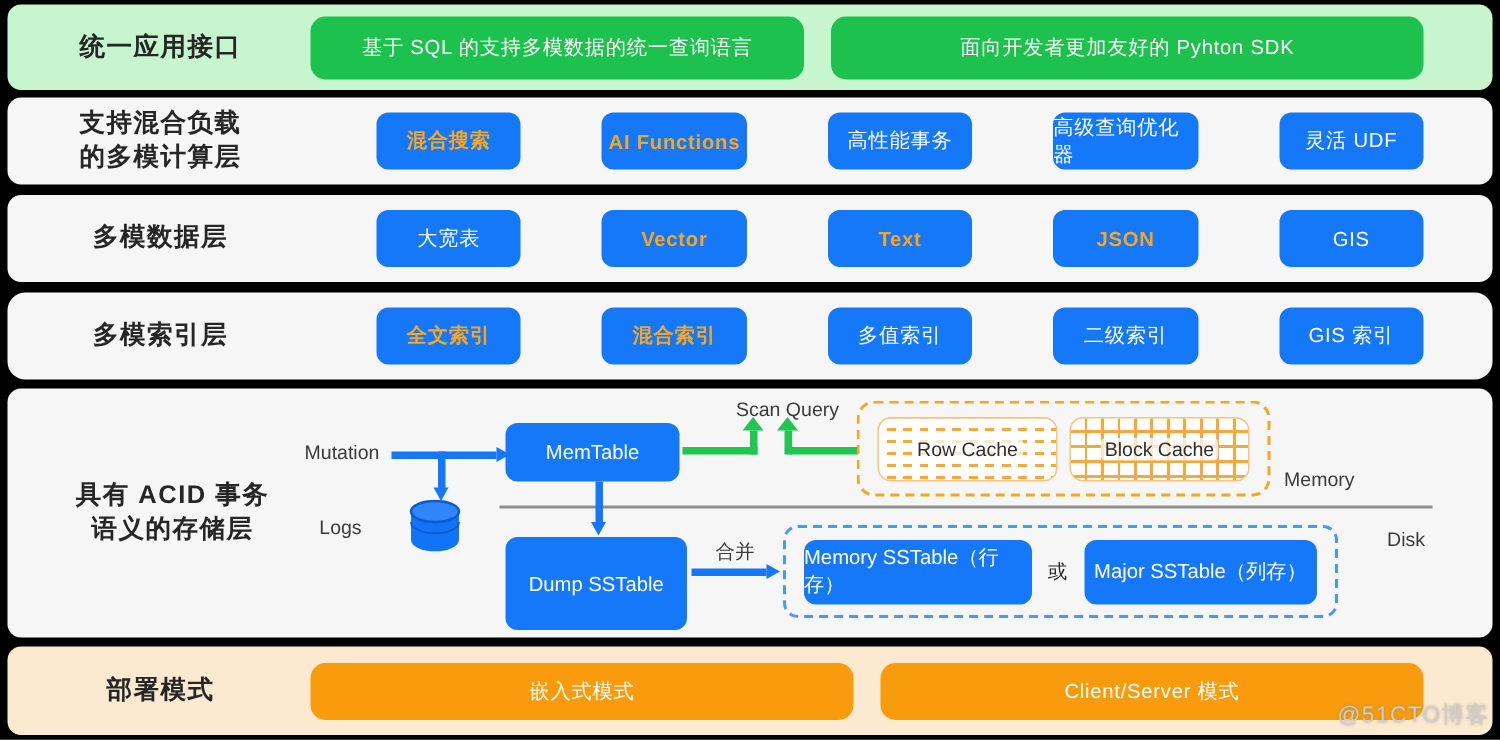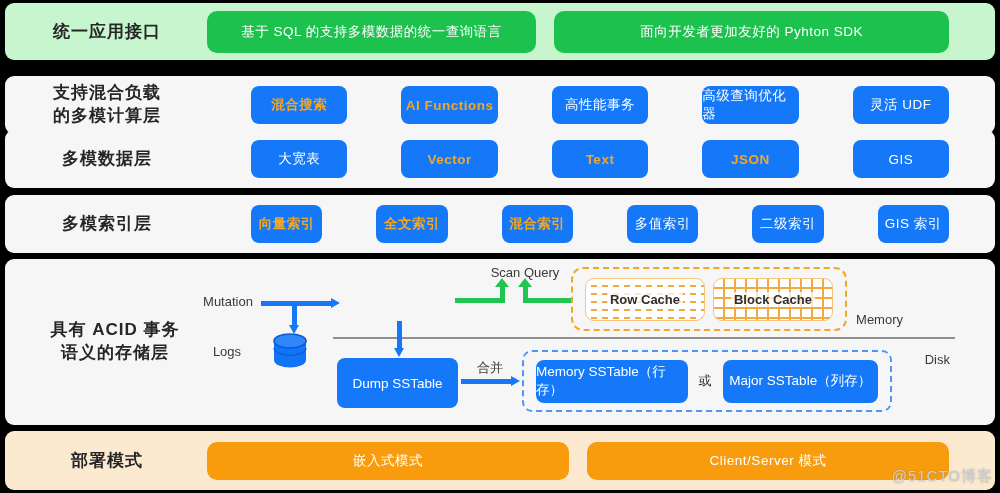--- a/index.html
+++ b/index.html
@@ -29,21 +29,21 @@
   .dtext{position:absolute;font-size:13px;color:#3a3a3a;}
   .node{position:absolute;background:var(--blue-button,#1478f8);color:#fff;border-radius:8px;
     display:flex;align-items:center;justify-content:center;font-size:13.5px;}
   .seg{position:absolute;background:var(--blue-arrow,#1677f7);}
   .seg.g{background:var(--green-arrow,#21c551);}
   .ah{position:absolute;width:0;height:0;border-style:solid;}
   .ah.right{border-width:5.5px 0 5.5px 9px;border-color:transparent transparent transparent var(--blue-arrow,#1677f7);}
   .ah.down{border-width:9px 5.5px 0 5.5px;border-color:var(--blue-arrow,#1677f7) transparent transparent transparent;}
   .ah.up{border-width:0 7px 9px 7px;border-color:transparent transparent var(--green-arrow,#21c551) transparent;}
   .dash-orange{position:absolute;border:2px dashed var(--orange-dash,#f5a623);border-radius:12px;
-    display:flex;align-items:center;justify-content:center;gap:8px;padding:0 12px;box-sizing:border-box;font-weight:bold;}
+    display:flex;align-items:center;justify-content:center;gap:8px;padding:0 12px;box-sizing:border-box;}
   .cache{height:41px;flex:1;border:1.5px solid #f6c47a;border-radius:9px;background:#fff;
     display:flex;align-items:center;justify-content:center;}
   .cache.rows-pattern{background-image:
     repeating-linear-gradient(90deg,#fff 0 5px,rgba(255,255,255,0) 5px 11px),
     repeating-linear-gradient(180deg,rgba(255,255,255,0) 0 6px,#f3a940 6px 8px);}
   .cache.grid-pattern{background-image:
     repeating-linear-gradient(90deg,rgba(255,255,255,0) 0 9px,#f3a940 9px 11px),
     repeating-linear-gradient(180deg,rgba(255,255,255,0) 0 8px,#f3a940 8px 10px);}
   .cache span{font-size:13px;color:#2e2e2e;background:rgba(255,255,255,0.72);padding:0 3px;border-radius:3px;}
   .dash-blue{position:absolute;border:2px dashed var(--blue-dash,#4d96f7);border-radius:10px;
@@ -58,21 +58,21 @@
 <div id="page">
 
   <div class="card green" style="top:3px;height:57px;">
     <div class="row-label">统一应用接口</div>
     <div class="btns wide-gap row-api">
       <div class="btn green h42">基于 SQL 的支持多模数据的统一查询语言</div>
       <div class="btn green h42">面向开发者更加友好的 Pyhton SDK</div>
     </div>
   </div>
 
-  <div class="card" style="top:76px;height:58px;text-decoration:underline;">
+  <div class="card" style="top:65px;height:58px;text-decoration:underline;">
     <div class="row-label">支持混合负载
 的多模计算层</div>
     <div class="btns">
       <div class="btn blue h38 accent">混合搜索</div>
       <div class="btn blue h38 accent">AI Functions</div>
       <div class="btn blue h38">高性能事务</div>
       <div class="btn blue h38">高级查询优化器</div>
       <div class="btn blue h38">灵活 UDF</div>
     </div>
   </div>
@@ -81,24 +81,23 @@
     <div class="row-label">多模数据层</div>
     <div class="btns row-data">
       <div class="btn blue h38">大宽表</div>
       <div class="btn blue h38 accent">Vector</div>
       <div class="btn blue h38 accent">Text</div>
       <div class="btn blue h38 accent">JSON</div>
       <div class="btn blue h38">GIS</div>
     </div>
   </div>
 
-  <div class="card" style="top:195px;height:58px;">
+  <div class="card" style="top:195px;height:58px;border-radius:12px;">
     <div class="row-label">多模索引层</div>
     <div class="btns">
-      <div class="btn blue h38 accent">向量索引</div>
       <div class="btn blue h38 accent">全文索引</div>
       <div class="btn blue h38 accent">混合索引</div>
       <div class="btn blue h38">多值索引</div>
       <div class="btn blue h38">二级索引</div>
       <div class="btn blue h38">GIS 索引</div>
     </div>
   </div>
 
   <div id="storage">
     <div class="row-label" style="left:20px;width:180px;">具有 ACID 事务
@@ -110,20 +109,21 @@
 
     <div class="seg" style="left:287px;top:42px;width:4.5px;height:26px;"></div>
     <div class="ah down" style="left:284px;top:66px;"></div>
     <div class="dtext" style="left:192px;top:85px;width:60px;text-align:center;">Logs</div>
     <svg style="position:absolute;left:266px;top:74px;" width="38" height="36" viewBox="0 0 38 36">
       <path d="M3 8 v19 a16 7.5 0 0 0 32 0 v-19 z" fill="#1174f6"></path>
       <ellipse cx="19" cy="8" rx="16" ry="7" fill="#2e86f8" stroke="#0b5bd0" stroke-width="1.6"></ellipse>
       <path d="M3 15 a16 7.5 0 0 0 32 0" fill="none" stroke="#0b5bd0" stroke-width="1.2"></path>
     </svg>
 
+    <div class="node" style="left:332px;top:23px;width:116px;height:39px;">MemTable</div>
 
     <div class="seg g" style="left:450px;top:39px;width:50px;height:5px;"></div>
     <div class="seg g" style="left:495px;top:28px;width:5px;height:16px;"></div>
     <div class="ah up" style="left:490px;top:19px;"></div>
     <div class="seg g" style="left:521px;top:39px;width:46px;height:5px;"></div>
     <div class="seg g" style="left:518px;top:28px;width:5px;height:16px;"></div>
     <div class="ah up" style="left:513px;top:19px;"></div>
     <div class="dtext" style="left:455px;top:6px;width:130px;text-align:center;">Scan Query</div>
 
     <div class="dash-orange" style="left:566px;top:8px;width:276px;height:64px;">
@@ -134,21 +134,21 @@
         <span>Block Cache</span>
       </div>
     </div>
 
     <div class="dtext" style="left:808px;top:53px;width:90px;text-align:right;">Memory</div>
     <div class="divider" style="left:328px;top:78px;width:622px;"></div>
     <div class="dtext" style="left:875px;top:93px;width:70px;text-align:right;">Disk</div>
 
     <div class="seg" style="left:392px;top:62px;width:4.5px;height:28px;"></div>
     <div class="ah down" style="left:389px;top:89px;"></div>
-    <div class="node" style="left:332px;top:99px;width:121px;height:50px;">Dump SSTable</div>
+    <div class="node" style="left:332px;top:99px;width:121px;height:62px;">Dump SSTable</div>
 
     <div class="dtext" style="left:455px;top:100px;width:60px;text-align:center;">合并</div>
     <div class="seg" style="left:456px;top:120px;width:50px;height:4.5px;"></div>
     <div class="ah right" style="left:506px;top:117px;"></div>
 
     <div class="dash-blue" style="left:517px;top:91px;width:370px;height:62px;">
       <div class="node" style="position:static;width:152px;height:43px;">Memory SSTable（行存）</div>
       <div class="dtext" style="position:static;color:#2b2b2b;">或</div>
       <div class="node" style="position:static;width:156px;height:43px;">Major SSTable（列存）</div>
     </div>

